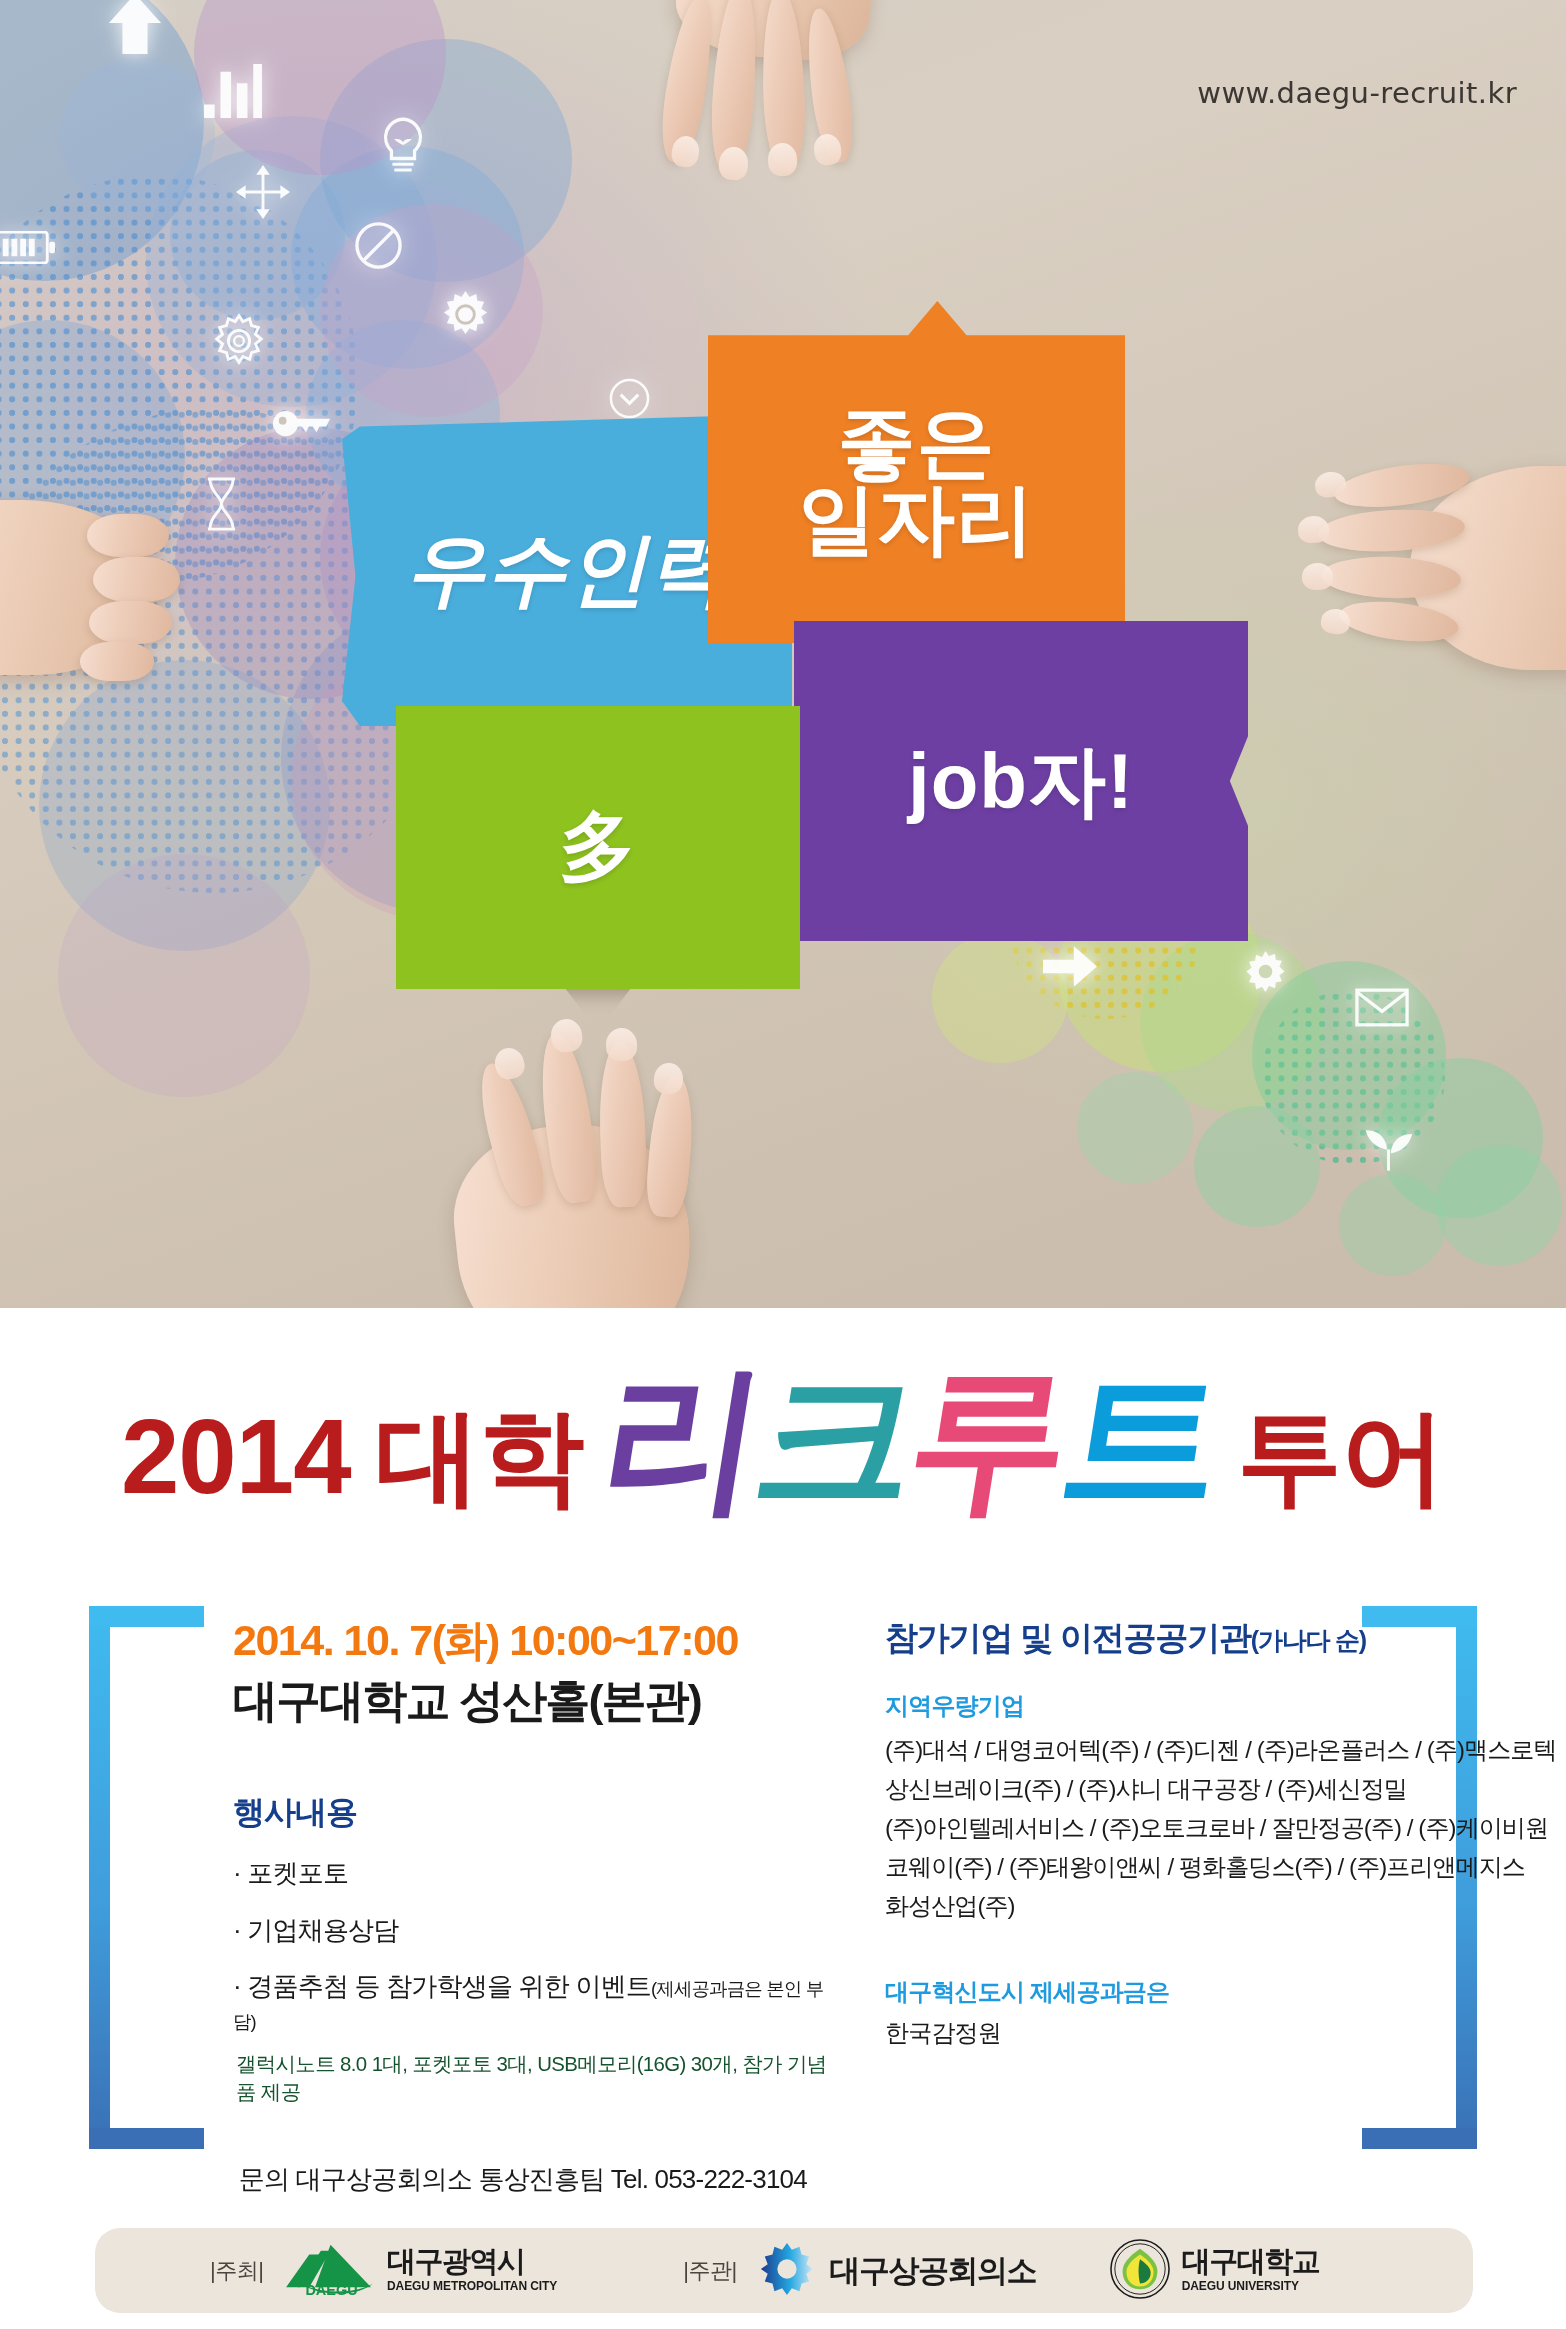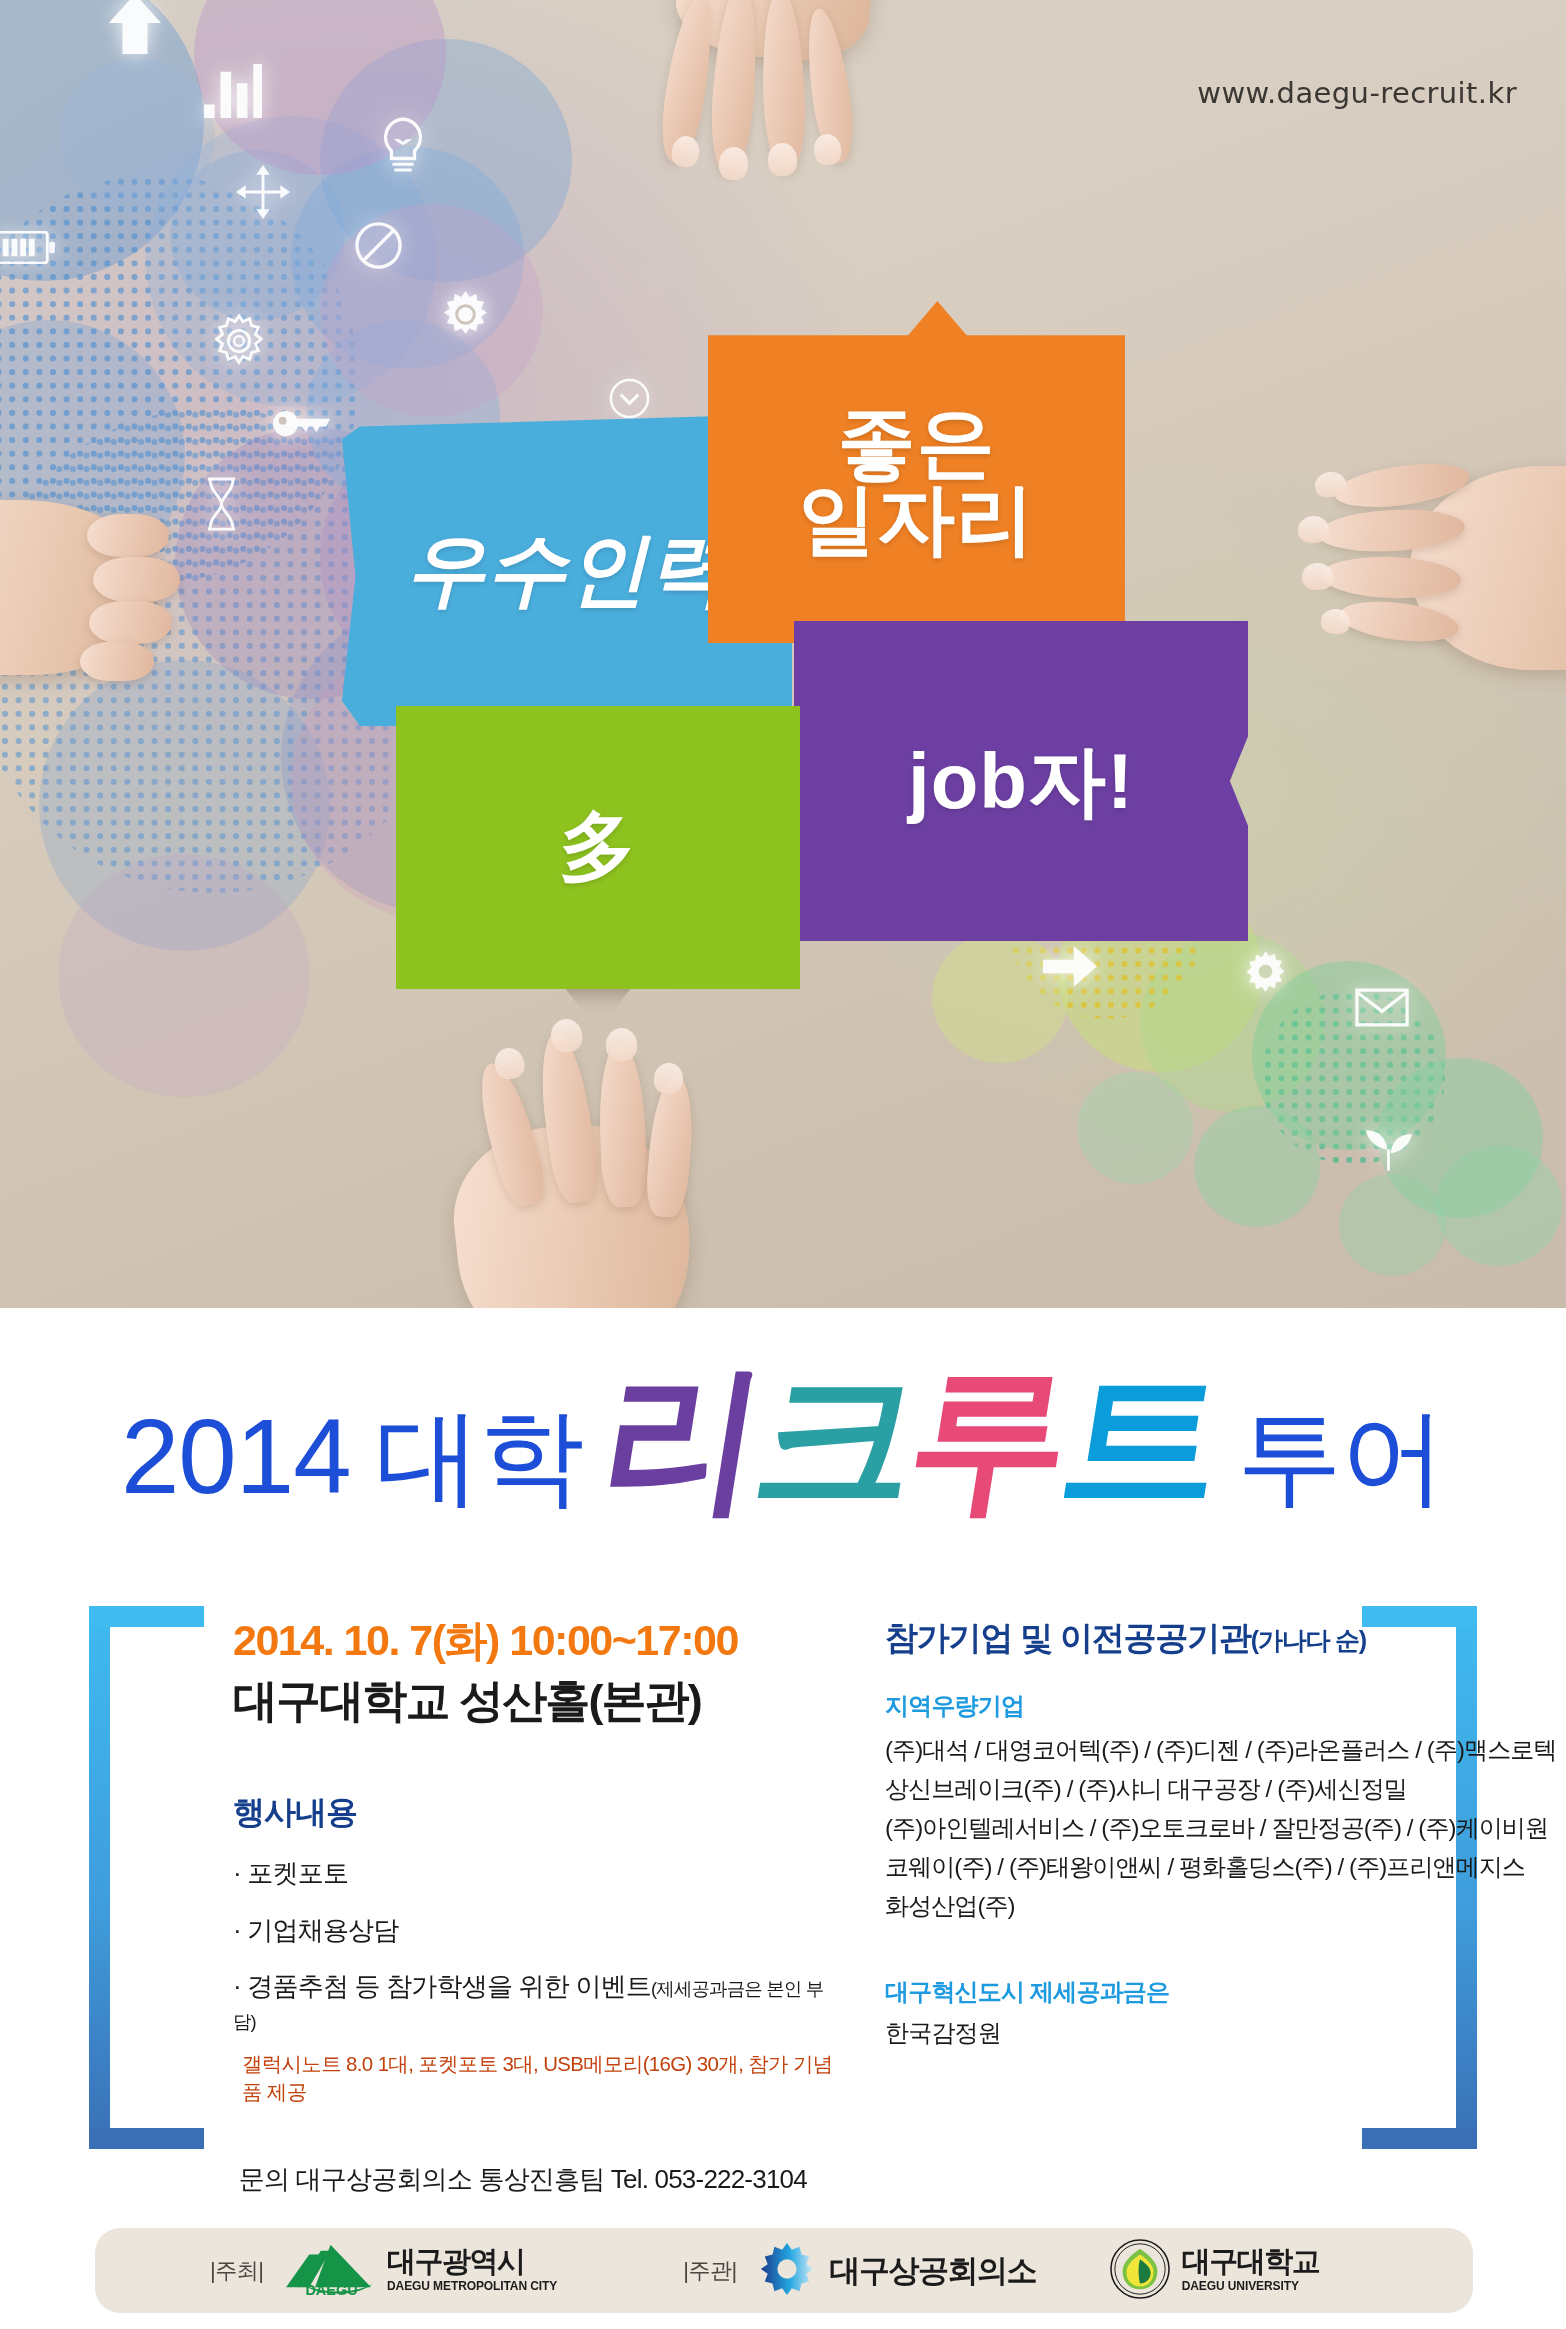--- a/index.html
+++ b/index.html
@@ -126,22 +126,22 @@
   .title-block {
     position: absolute;
     left: 0; top: 1359px;
     width: 1566px;
     text-align: center;
     white-space: nowrap;
   }
   .title-block .tw {
     display: inline-block;
     vertical-align: baseline;
-    font-weight: 400;
-    color: #1d4ed8;
+    font-weight: 700;
+    color: #b91c1c;
     font-size: 105px;
     letter-spacing: -1px;
   }
   .title-block .big {
     font-size: 159px;
     font-weight: 800;
     letter-spacing: -5.8px;
     transform: skewX(-9deg);
     display: inline-block;
     line-height: 1;
@@ -211,25 +211,25 @@
     font-size: 26px;
     font-weight: 500;
     letter-spacing: -0.8px;
     margin-top: 21.3px;
   }
   .bullet .small {
     font-size: 18.4px;
     font-weight: 500;
   }
   .gift-note {
-    color: #c2410c;
+    color: #14532d;
     font-size: 20.4px;
     letter-spacing: -0.6px;
     margin-top: 15.5px;
-    margin-left: 9px;
+    margin-left: 3px;
   }
   .contact {
     color: #1a1a1a;
     font-size: 26px;
     letter-spacing: -0.8px;
     margin-top: 56px;
     margin-left: 5.8px;
   }
 
   .right-title {

